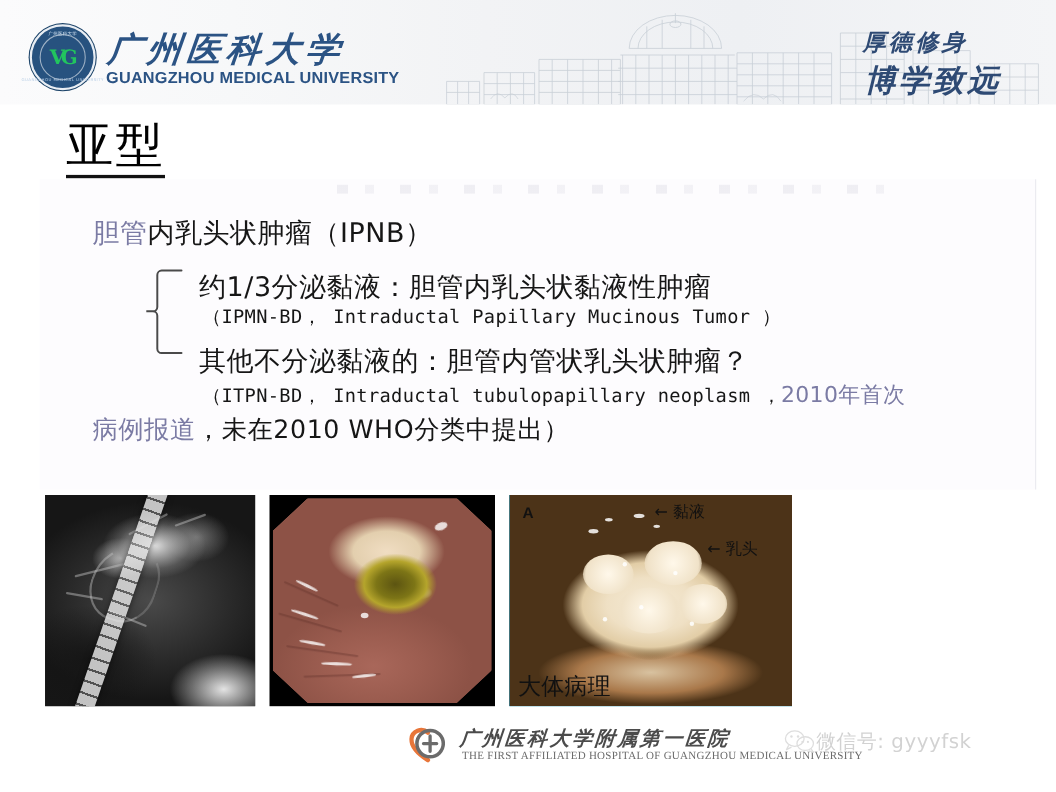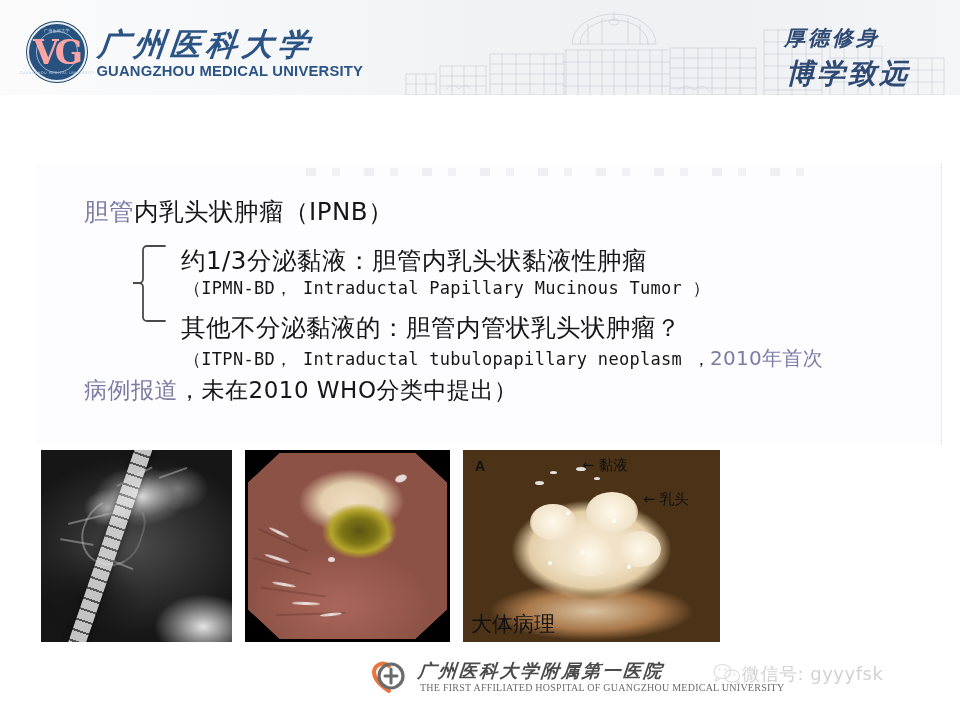--- a/index.html
+++ b/index.html
@@ -29,21 +29,21 @@
     border: 2px solid #e9eef4;
     box-shadow: 0 0 0 1px #1d4469;
   }
   .logo-badge::before {
     content: ""; position: absolute; left: 7px; top: 7px; right: 7px; bottom: 7px;
     border-radius: 50%; border: 1px solid rgba(255,255,255,.55);
   }
   .logo-badge .lg {
     position: absolute; left: 0; top: 0; width: 100%; height: 100%;
     display: flex; align-items: center; justify-content: center;
-    color: #fca5a5; font-size: 33px; font-weight: bold;
+    color: #22c55e; font-size: 18px; font-weight: bold;
     font-family: "DejaVu Serif", "Liberation Serif", serif;
     letter-spacing: -4px; text-indent: -2px;
   }
   .logo-badge .ring-txt {
     position: absolute; left: 50%; top: 4px; transform: translateX(-50%);
     font-size: 4px; color: #cfe0f0; white-space: nowrap; letter-spacing: .3px;
   }
   .logo-badge .ring-txt-b {
     position: absolute; left: 50%; bottom: 5px; transform: translateX(-50%);
     font-size: 3.6px; color: #b9cfe6; white-space: nowrap; letter-spacing: .4px;
@@ -204,21 +204,21 @@
   }
   .p3 .mucin-fleck {
     position: absolute; background: rgba(255,255,255,.85);
     border-radius: 50%; filter: blur(.3px);
   }
   .lbl-A {
     position: absolute; left: 12px; top: 8px; font-size: 14px; font-weight: bold;
     color: #111; font-family: "Liberation Sans", sans-serif;
   }
   .lbl-mucin {
-    position: absolute; left: 119px; top: 6px; font-size: 14.5px; color: #111;
+    position: absolute; left: 132px; top: 6px; font-size: 14.5px; color: #111;
     font-family: "DejaVu Sans", sans-serif; white-space: nowrap;
   }
   .lbl-papilla {
     position: absolute; left: 180px; top: 40px; font-size: 14.5px; color: #111;
     font-family: "DejaVu Sans", sans-serif; white-space: nowrap; text-align: center;
   }
   .lbl-gross {
     position: absolute; left: 8px; bottom: 4px; font-size: 21px; color: #111;
     font-family: "DejaVu Sans", sans-serif; white-space: nowrap;
   }
@@ -295,20 +295,21 @@
       <span class="lg">VG</span>
       <span class="ring-txt-b">GUANGZHOU MEDICAL UNIVERSITY</span>
     </div>
 
     <div class="uni-cn">广州医科大学</div>
     <div class="uni-en">GUANGZHOU MEDICAL UNIVERSITY</div>
     <div class="motto1">厚德修身</div>
     <div class="motto2">博学致远</div>
   </div>
 
+  <div class="slide-title">亚型</div>
 
   <div class="content-card">
     <div class="ghost-line"></div>
 
     <div class="txt l1"><span class="purple">胆管</span><span>内乳头状肿瘤（IPNB）</span></div>
 
     <div class="brace">
       <svg width="36" height="84" viewBox="0 0 36 84">
         <path d="M34 3 H16 a4 4 0 0 0 -4 4 V36 a4 4 0 0 1 -4 4 H2 h6 a4 4 0 0 1 4 4 V74 a4 4 0 0 0 4 4 H34" fill="none" stroke="#4a4a4a" stroke-width="1.8" stroke-linecap="round"></path>
       </svg>

